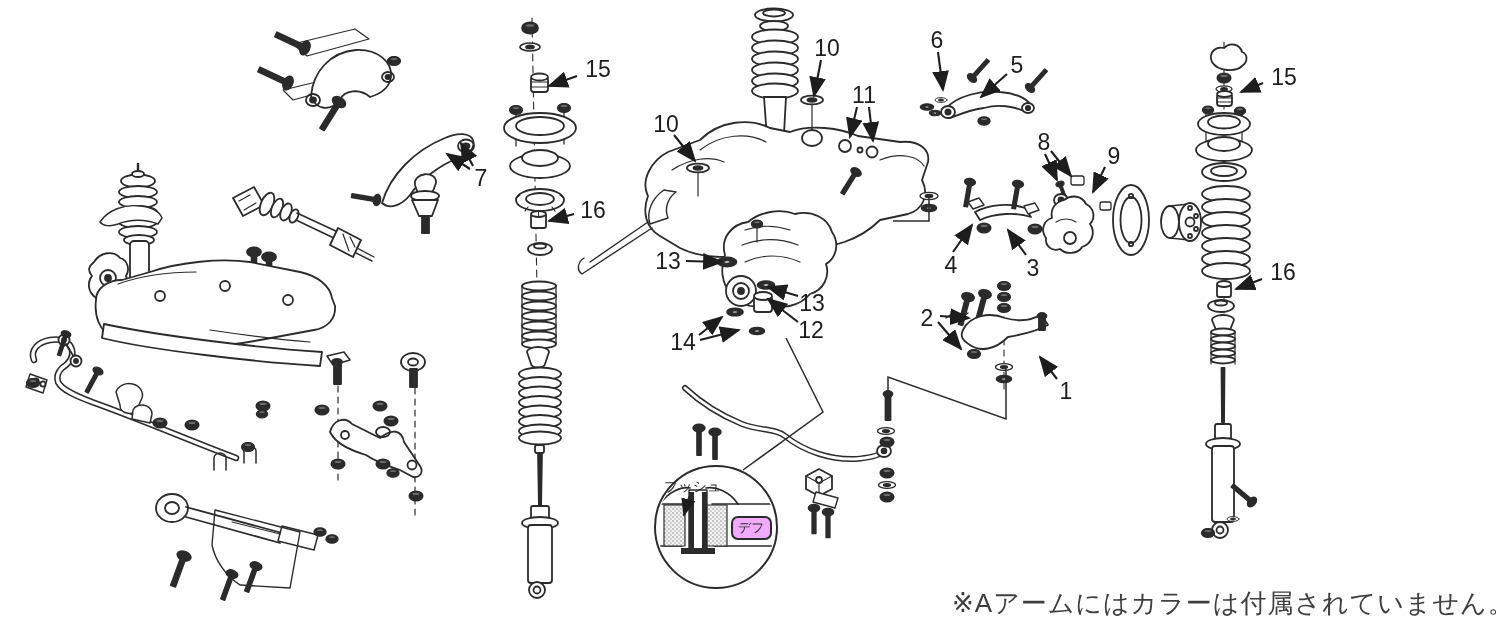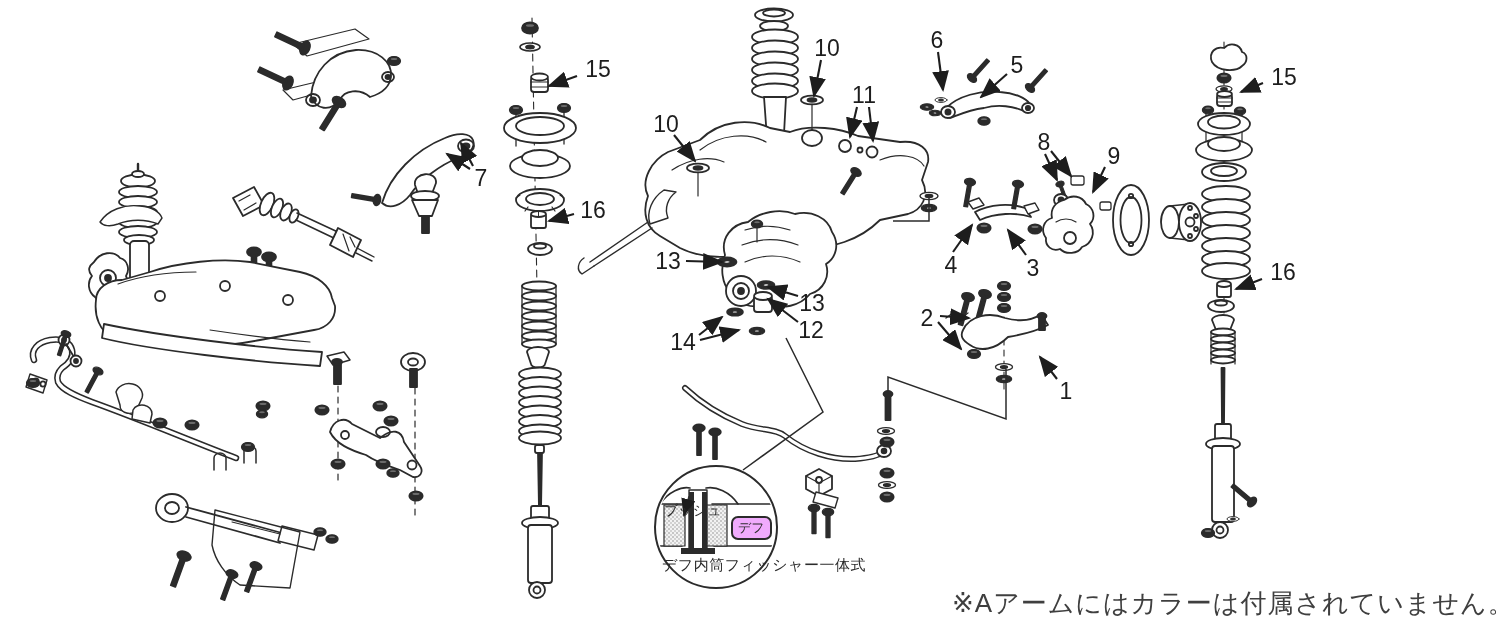--- a/index.html
+++ b/index.html
@@ -2,21 +2,21 @@
 <html><head>
 <meta charset="utf-8">
 <style>
   html,body{margin:0;padding:0;background:#fff;}
   .stage{position:relative;width:1496px;height:619px;background:#fff;overflow:hidden;
          font-family:"Liberation Sans","DejaVu Sans",sans-serif;}
   .stage svg{position:absolute;left:0;top:0;}
   .callout-num{font:400 23px "Liberation Sans",sans-serif;fill:#1d1d1d;
                text-anchor:middle;dominant-baseline:central;}
   .jp{position:absolute;color:#2b2b2b;white-space:nowrap;}
-  .inset-bush{left:664px;top:478px;font-size:14px;margin-top:24px;}
+  .inset-bush{left:664px;top:478px;font-size:14px;}
   .inset-diff{left:731px;top:516px;font-size:13px;border:2px solid #2b2b2b;
               border-radius:7px;padding:1px 5px;background:#f0abfc;}
   .inset-caption{left:662px;top:556px;font-size:15px;letter-spacing:0.5px;}
   .note{left:952px;top:586px;font-size:26px;color:#3f3f3f;letter-spacing:1px;}
 </style>
 </head>
 <body>
 
 <div class="stage">
 
@@ -555,16 +555,15 @@
       <line x1="1057" y1="379" x2="1040" y2="357" stroke="#1d1d1d" stroke-width="2.1" marker-end="url(#ah2)"></line>
       <text x="1066" y="391" class="callout-num">1</text>
       <line x1="1026" y1="255" x2="1008" y2="230" stroke="#1d1d1d" stroke-width="2.1" marker-end="url(#ah2)"></line>
       <text x="1033" y="268" class="callout-num">3</text>
       <line x1="953" y1="252" x2="972" y2="225" stroke="#1d1d1d" stroke-width="2.1" marker-end="url(#ah2)"></line>
       <text x="951" y="265" class="callout-num">4</text>
     </svg>
 
 <div class="jp inset-bush">ブッシュ</div>
 <div class="jp inset-diff">デフ</div>
-<div class="jp inset-caption">デフ内筒フィッシャー一体式</div>
 <div class="jp note">※Aアームにはカラーは付属されていません。</div>
 
 </div>
 
 </body></html>

